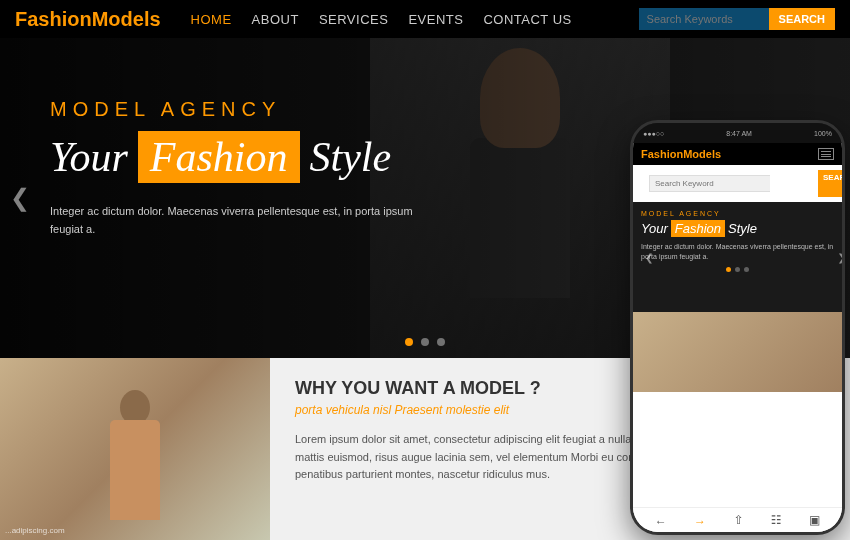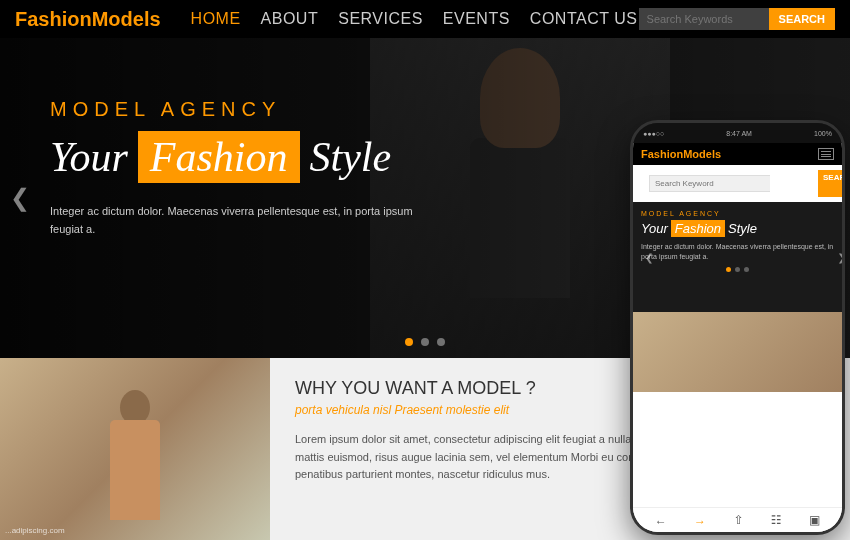--- a/index.html
+++ b/index.html
@@ -26,33 +26,33 @@
       color: #f90;
     }
     .nav {
       display: flex;
       gap: 20px;
       flex: 1;
     }
     .nav a {
       color: #ccc;
       text-decoration: none;
-      font-size: 16px;
+      font-size: 13px;
       letter-spacing: 0.5px;
       text-transform: uppercase;
     }
     .nav a.active {
       color: #f90;
     }
     .search-bar {
       display: flex;
       align-items: center;
     }
     .search-bar input {
-      background: #404040;
+      background: #0c4a6e;
       border: none;
       color: #aaa;
       padding: 5px 8px;
       font-size: 11px;
       width: 130px;
       outline: none;
     }
     .search-bar button {
       background: #f90;
       color: #fff;
@@ -229,21 +229,21 @@
       background: #c89060;
       border-radius: 5px 5px 0 0;
     }
 
     .bottom-text {
       padding: 20px 25px;
       flex: 1;
     }
     .bottom-title {
       font-size: 18px;
-      font-weight: normal;
+      font-weight: bold;
       color: #333;
       margin-bottom: 4px;
     }
     .bottom-subtitle-italic {
       font-size: 12px;
       color: #f90;
       font-style: italic;
       margin-bottom: 14px;
     }
     .bottom-body {

